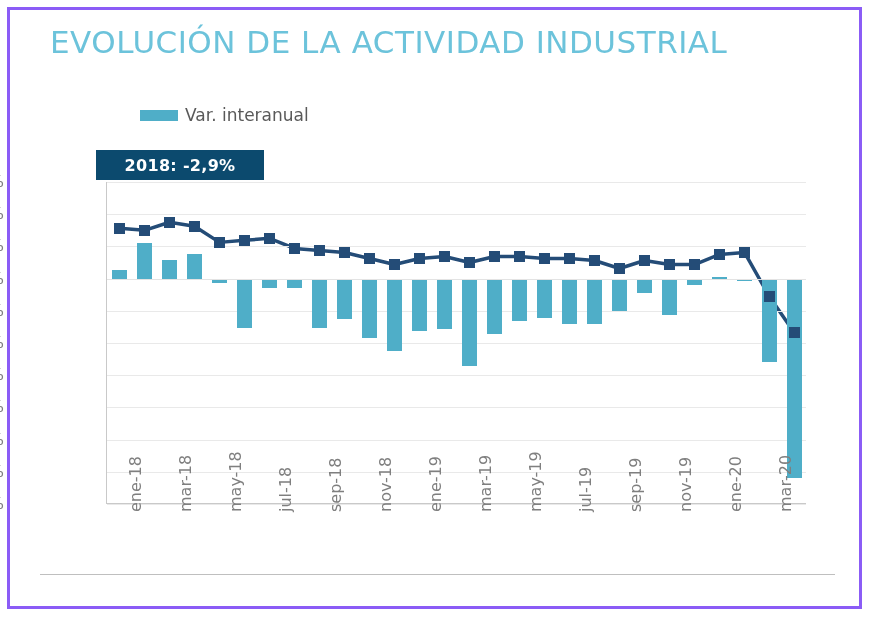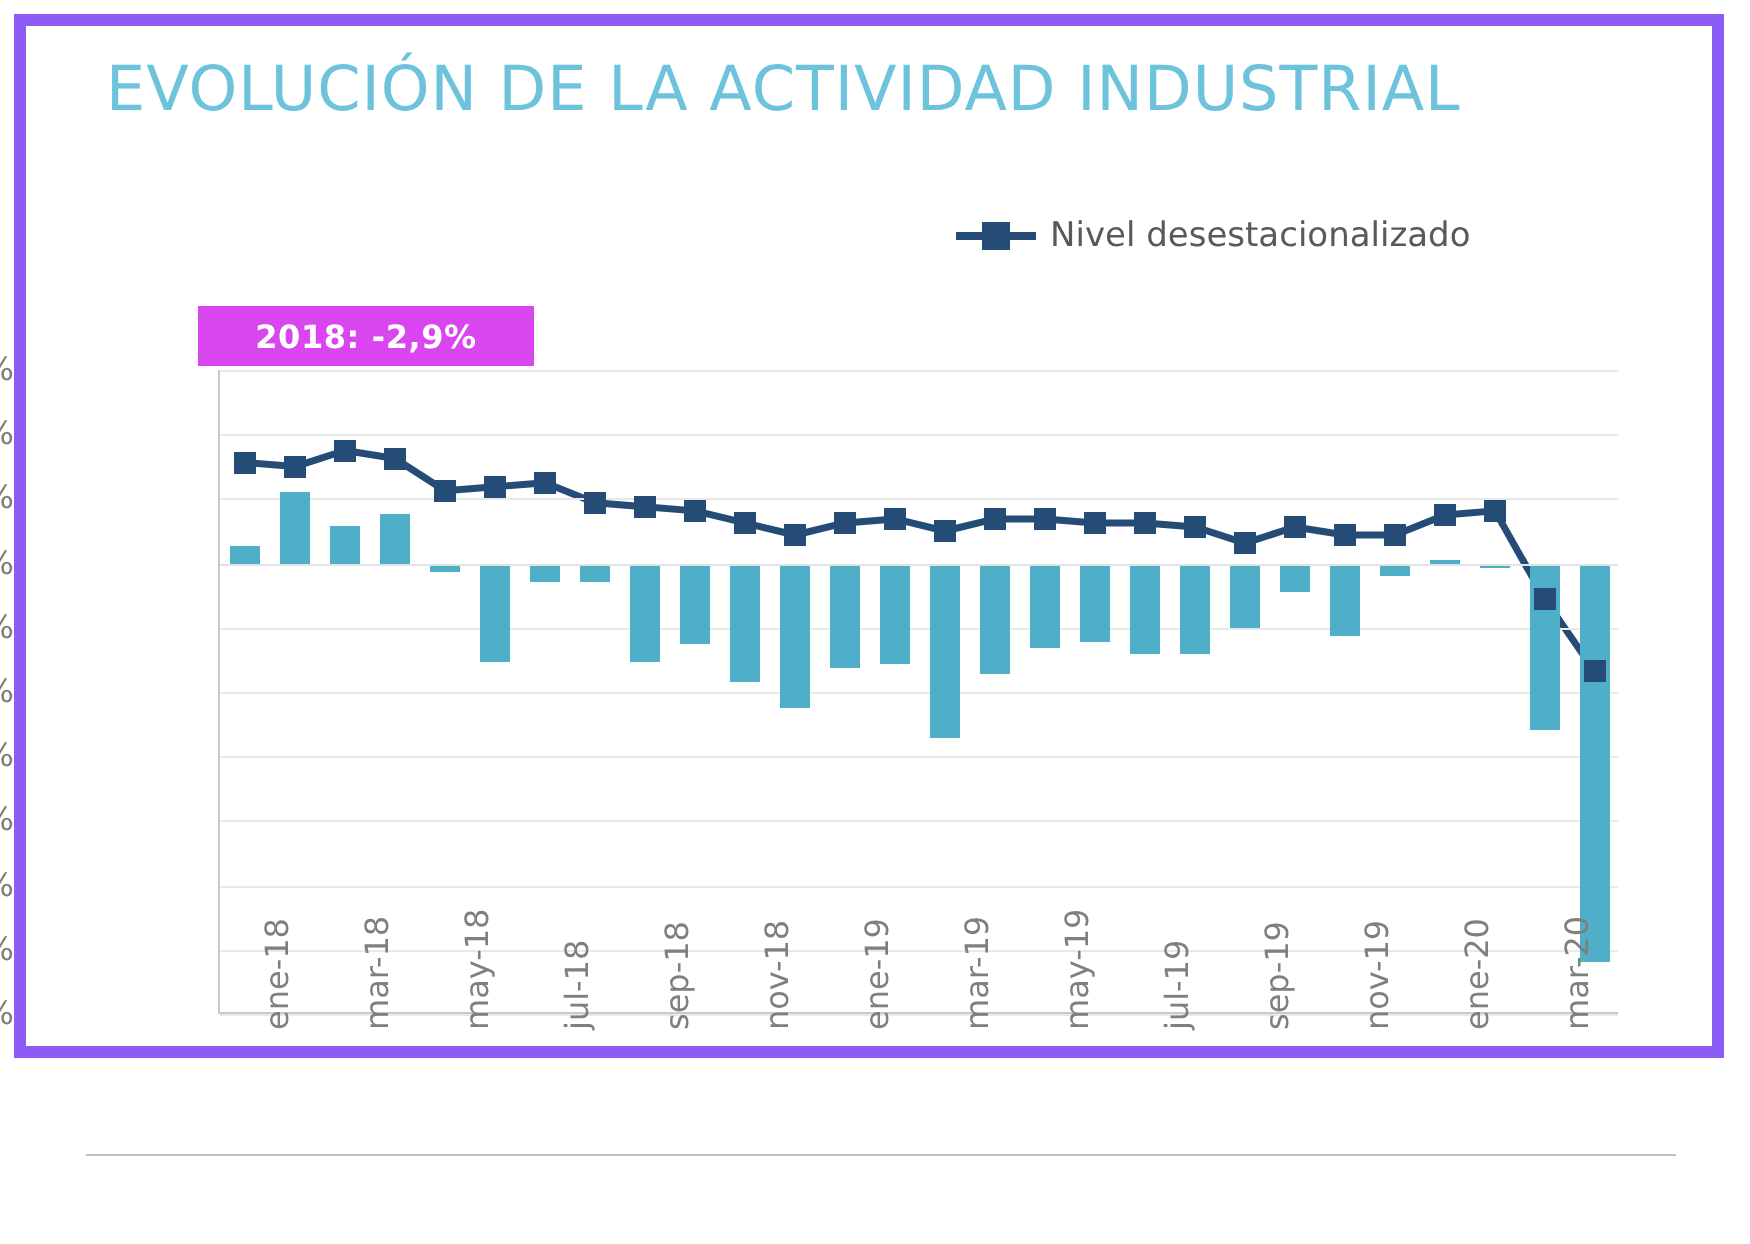--- a/index.html
+++ b/index.html
@@ -4,22 +4,22 @@
 <style>
   html,body{margin:0;padding:0;}
   body{
     width:875px;height:622px;
     background:#ffffff;
     font-family:"DejaVu Sans", sans-serif;
     overflow:hidden;
   }
   #frame{
     position:absolute;left:7px;top:7px;
-    width:855px;height:522px;
-    border:6px solid #8b5cf6;
+    width:855px;height:602px;
+    border:3px solid #8b5cf6;
     box-sizing:border-box;
     background:#ffffff;
   }
   
   #title{
     position:absolute;left:40px;top:14px;width:780px;
     font-size:31px;letter-spacing:.5px;
     color:#6CC3DB;
     white-space:nowrap;
   }
@@ -37,21 +37,21 @@
   #lg-bar{left:130px;}
   #lg-line{left:465px;}
   .lg-swatch-bar{width:38px;height:11px;background:#4FAEC8;}
   .lg-line-wrap{position:relative;width:40px;height:14px;}
   .lg-line-seg{position:absolute;left:0;top:5px;width:40px;height:4px;background:#244C77;}
   .lg-line-mk{position:absolute;left:13px;top:0px;width:14px;height:14px;background:#244C77;}
   .lg-txt{margin-left:7px;font-size:17px;color:#595959;white-space:nowrap;}
   
   .annbox{
     position:absolute;top:140px;height:30px;
-    background:#d946ef;
+    background:#0c4a6e;
     color:#ffffff;
     font-size:16px;font-weight:bold;
     display:flex;align-items:center;justify-content:center;
     white-space:nowrap;
     letter-spacing:.3px;
   }
   #ann-0{left:86px;width:168px;}
   #ann-1{left:371px;width:156px;}
   #ann-2{left:620px;width:172px;}
   
@@ -91,26 +91,23 @@
   #footer b{color:#333;}
 </style>
 </head>
 <body>
 
 <div id="frame">
 
   <div id="title">EVOLUCIÓN DE LA ACTIVIDAD INDUSTRIAL</div>
 
   <div id="legend">
-    <div class="lg" id="lg-line">
-      <span class="lg-line-wrap">
-        <span class="lg-line-seg"></span>
-          <span class="lg-line-mk"></span>
-      </span>
-      <span class="lg-txt">Nivel desestacionalizado</span>
+    <div class="lg" id="lg-bar">
+      <span class="lg-swatch-bar"></span>
+      <span class="lg-txt">Var. interanual</span>
     </div>
   </div>
 
   <div class="annbox" id="ann-0">2018:  -2,9%</div>
 
   <div id="plot">
     <svg id="lineSvg" viewBox="0 0 700 322">
         <path d="M12.50 46.29 L37.50 48.30 L62.50 40.25 L87.50 44.27 L112.50 60.38 L137.50 58.36 L162.50 56.35 L187.50 66.41 L212.50 68.43 L237.50 70.44 L262.50 76.48 L287.50 82.51 L312.50 76.48 L337.50 74.46 L362.50 80.50 L387.50 74.46 L412.50 74.46 L437.50 76.48 L462.50 76.48 L487.50 78.49 L512.50 86.54 L537.50 78.49 L562.50 82.51 L587.50 82.51 L612.50 72.45 L637.50 70.44 L662.50 114.71 L687.50 150.94 " fill="none" stroke="#244C77" stroke-width="3.5" stroke-linejoin="round"></path>
       </svg>
   <div class="gridline" style="top: 0px;"></div>

